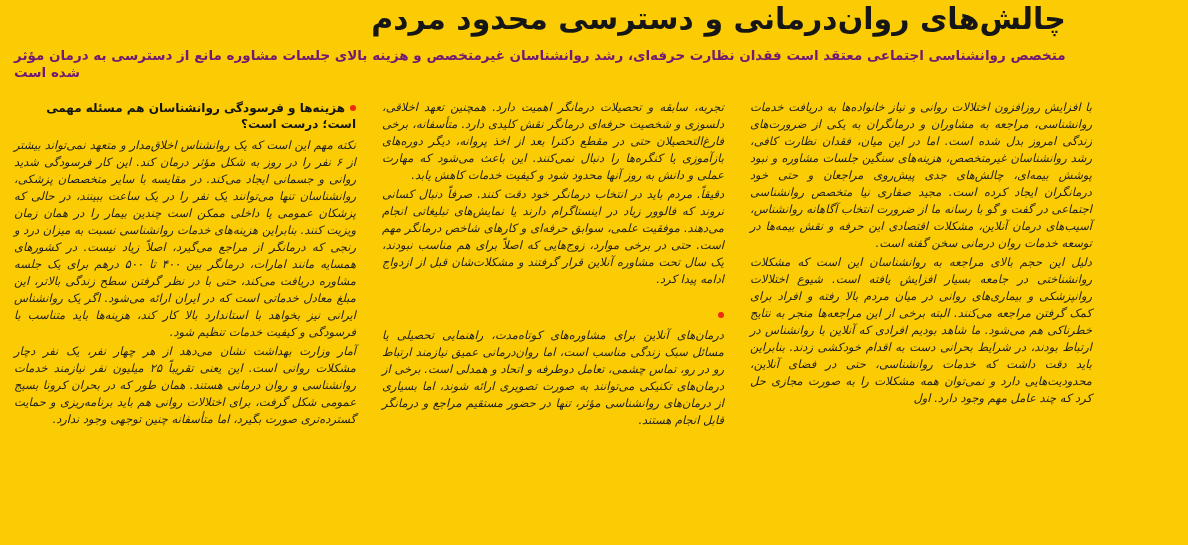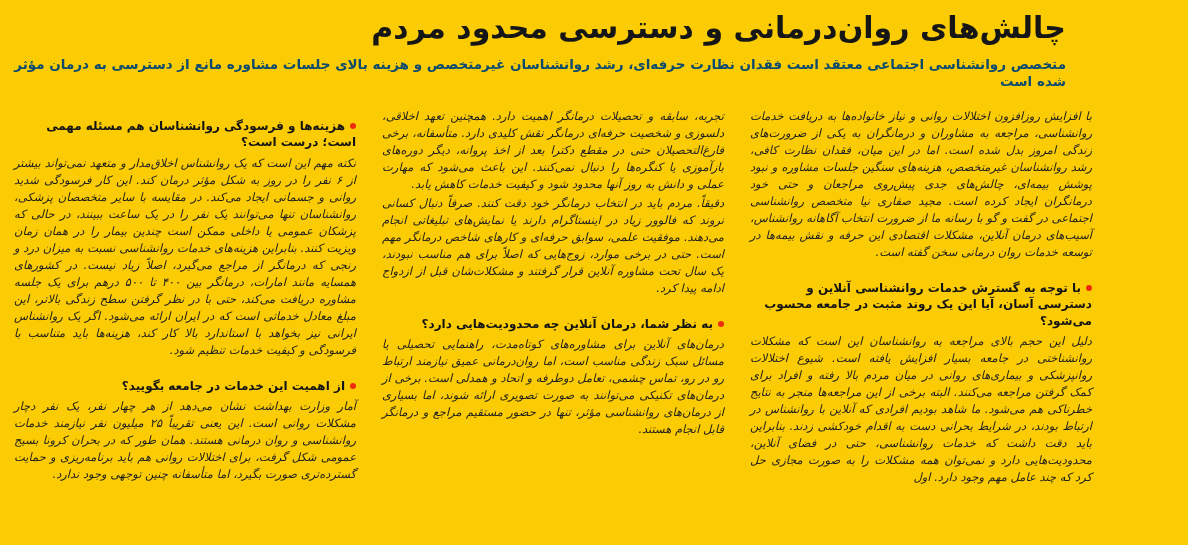--- a/index.html
+++ b/index.html
@@ -5,39 +5,39 @@
   html,body{margin:0;padding:0;}
   body{
     width:1188px;height:545px;overflow:hidden;
     background:#FBCC03;
     font-family:"DejaVu Sans", sans-serif;
     -webkit-font-smoothing:antialiased;
   }
   .page{
     box-sizing:border-box;
     width:1188px;height:545px;
-    padding:9px 96px 0 14px;
+    padding:0 96px 0 14px;
     direction:rtl;
   }
   .hdr{padding-right:26px;}
   .title{
     margin:0;
     font-size:30px;
     font-weight:bold;
     color:#161616;
     text-align:right;
     line-height:1.25;
     letter-spacing:-0.2px;
   }
   .subtitle{
     margin:9px 0 0 0;
     font-size:13.5px;
     font-weight:bold;
-    color:#0c4a6e;
-    text-align:right;
+    color:#701a75;
+    text-align:left;
     line-height:1.3;
   }
   .cols{
     display:flex;
     gap:26px;
     margin-top:17px;
     align-items:flex-start;
   }
   .col{
     flex:1 1 0;
@@ -49,50 +49,48 @@
   }
   .col p{margin:0 0 2px 0;font-style:italic;}
   .q{
     margin:19px 0 4px 0;
     font-size:12px;
     font-weight:bold;
     line-height:16.5px;
     color:#141414;
     text-align:right;
   }
-  .q:first-child{margin-top:10px;}
+  .q:first-child{margin-top:1px;}
   .bullet{
     display:inline-block;
     width:6px;height:6px;
     border-radius:50%;
     background:#EC2B10;
     margin-left:5px;
     vertical-align:1px;
   }
 </style>
 </head>
 <body>
 
 <div class="page">
   <header class="hdr">
     <h1 class="title">چالش‌های روان‌درمانی و دسترسی محدود مردم</h1>
     <p class="subtitle">متخصص روانشناسی اجتماعی معتقد است فقدان نظارت حرفه‌ای، رشد روانشناسان غیرمتخصص و هزینه بالای جلسات مشاوره مانع از دسترسی به درمان مؤثر شده است</p>
   </header>
   <main class="cols">
       <div class="col">
         <p>با افزایش روزافزون اختلالات روانی و نیاز خانواده‌ها به دریافت خدمات روانشناسی، مراجعه به مشاوران و درمانگران به یکی از ضرورت‌های زندگی امروز بدل شده است. اما در این میان، فقدان نظارت کافی، رشد روانشناسان غیرمتخصص، هزینه‌های سنگین جلسات مشاوره و نبود پوشش بیمه‌ای، چالش‌های جدی پیش‌روی مراجعان و حتی خود درمانگران ایجاد کرده است. مجید صفاری نیا متخصص روانشناسی اجتماعی در گفت و گو با رسانه ما از ضرورت انتخاب آگاهانه روانشناس، آسیب‌های درمان آنلاین، مشکلات اقتصادی این حرفه و نقش بیمه‌ها در توسعه خدمات روان درمانی سخن گفته است.</p>
-        <h3 class="q"><span class="bullet"></span><span>با توجه به گسترش خدمات روانشناسی آنلاین و دسترسی آسان، آیا این یک روند مثبت در جامعه محسوب می‌شود؟</span></h3>
         <p>دلیل این حجم بالای مراجعه به روانشناسان این است که مشکلات روانشناختی در جامعه بسیار افزایش یافته است. شیوع اختلالات روانپزشکی و بیماری‌های روانی در میان مردم بالا رفته و افراد برای کمک گرفتن مراجعه می‌کنند. البته برخی از این مراجعه‌ها منجر به نتایج خطرناکی هم می‌شود. ما شاهد بودیم افرادی که آنلاین با روانشناس در ارتباط بودند، در شرایط بحرانی دست به اقدام خودکشی زدند. بنابراین باید دقت داشت که خدمات روانشناسی، حتی در فضای آنلاین، محدودیت‌هایی دارد و نمی‌توان همه مشکلات را به صورت مجازی حل کرد که چند عامل مهم وجود دارد. اول</p>
       </div>
       <div class="col">
         <p>تجربه، سابقه و تحصیلات درمانگر اهمیت دارد. همچنین تعهد اخلاقی، دلسوزی و شخصیت حرفه‌ای درمانگر نقش کلیدی دارد. متأسفانه، برخی فارغ‌التحصیلان حتی در مقطع دکترا بعد از اخذ پروانه، دیگر دوره‌های بازآموزی یا کنگره‌ها را دنبال نمی‌کنند. این باعث می‌شود که مهارت عملی و دانش به روز آنها محدود شود و کیفیت خدمات کاهش یابد.</p>
         <p>دقیقاً. مردم باید در انتخاب درمانگر خود دقت کنند. صرفاً دنبال کسانی نروند که فالوور زیاد در اینستاگرام دارند یا نمایش‌های تبلیغاتی انجام می‌دهند. موفقیت علمی، سوابق حرفه‌ای و کارهای شاخص درمانگر مهم است. حتی در برخی موارد، زوج‌هایی که اصلاً برای هم مناسب نبودند، یک سال تحت مشاوره آنلاین قرار گرفتند و مشکلات‌شان قبل از ازدواج ادامه پیدا کرد.</p>
-        <h3 class="q"><span class="bullet"></span><span>به نظر شما، درمان آنلاین چه محدودیت‌هایی دارد؟</span></h3>
+        <h3 class="q"><span class="bullet"></span></h3>
         <p>درمان‌های آنلاین برای مشاوره‌های کوتاه‌مدت، راهنمایی تحصیلی یا مسائل سبک زندگی مناسب است، اما روان‌درمانی عمیق نیازمند ارتباط رو در رو، تماس چشمی، تعامل دوطرفه و اتحاد و همدلی است. برخی از درمان‌های تکنیکی می‌توانند به صورت تصویری ارائه شوند، اما بسیاری از درمان‌های روانشناسی مؤثر، تنها در حضور مستقیم مراجع و درمانگر قابل انجام هستند.</p>
       </div>
       <div class="col">
         <h3 class="q"><span class="bullet"></span><span>هزینه‌ها و فرسودگی روانشناسان هم مسئله مهمی است؛ درست است؟</span></h3>
         <p>نکته مهم این است که یک روانشناس اخلاق‌مدار و متعهد نمی‌تواند بیشتر از ۶ نفر را در روز به شکل مؤثر درمان کند. این کار فرسودگی شدید روانی و جسمانی ایجاد می‌کند. در مقایسه با سایر متخصصان پزشکی، روانشناسان تنها می‌توانند یک نفر را در یک ساعت ببینند، در حالی که پزشکان عمومی یا داخلی ممکن است چندین بیمار را در همان زمان ویزیت کنند. بنابراین هزینه‌های خدمات روانشناسی نسبت به میزان درد و رنجی که درمانگر از مراجع می‌گیرد، اصلاً زیاد نیست. در کشورهای همسایه مانند امارات، درمانگر بین ۴۰۰ تا ۵۰۰ درهم برای یک جلسه مشاوره دریافت می‌کند، حتی با در نظر گرفتن سطح زندگی بالاتر، این مبلغ معادل خدماتی است که در ایران ارائه می‌شود. اگر یک روانشناس ایرانی نیز بخواهد با استاندارد بالا کار کند، هزینه‌ها باید متناسب با فرسودگی و کیفیت خدمات تنظیم شود.</p>
-        <h3 class="q"><span class="bullet"></span><span>از اهمیت این خدمات در جامعه بگویید؟</span></h3>
         <p>آمار وزارت بهداشت نشان می‌دهد از هر چهار نفر، یک نفر دچار مشکلات روانی است. این یعنی تقریباً ۲۵ میلیون نفر نیازمند خدمات روانشناسی و روان درمانی هستند. همان طور که در بحران کرونا بسیج عمومی شکل گرفت، برای اختلالات روانی هم باید برنامه‌ریزی و حمایت گسترده‌تری صورت بگیرد، اما متأسفانه چنین توجهی وجود ندارد.</p>
       </div>
     </main>
 </div>
 
 </body></html>

